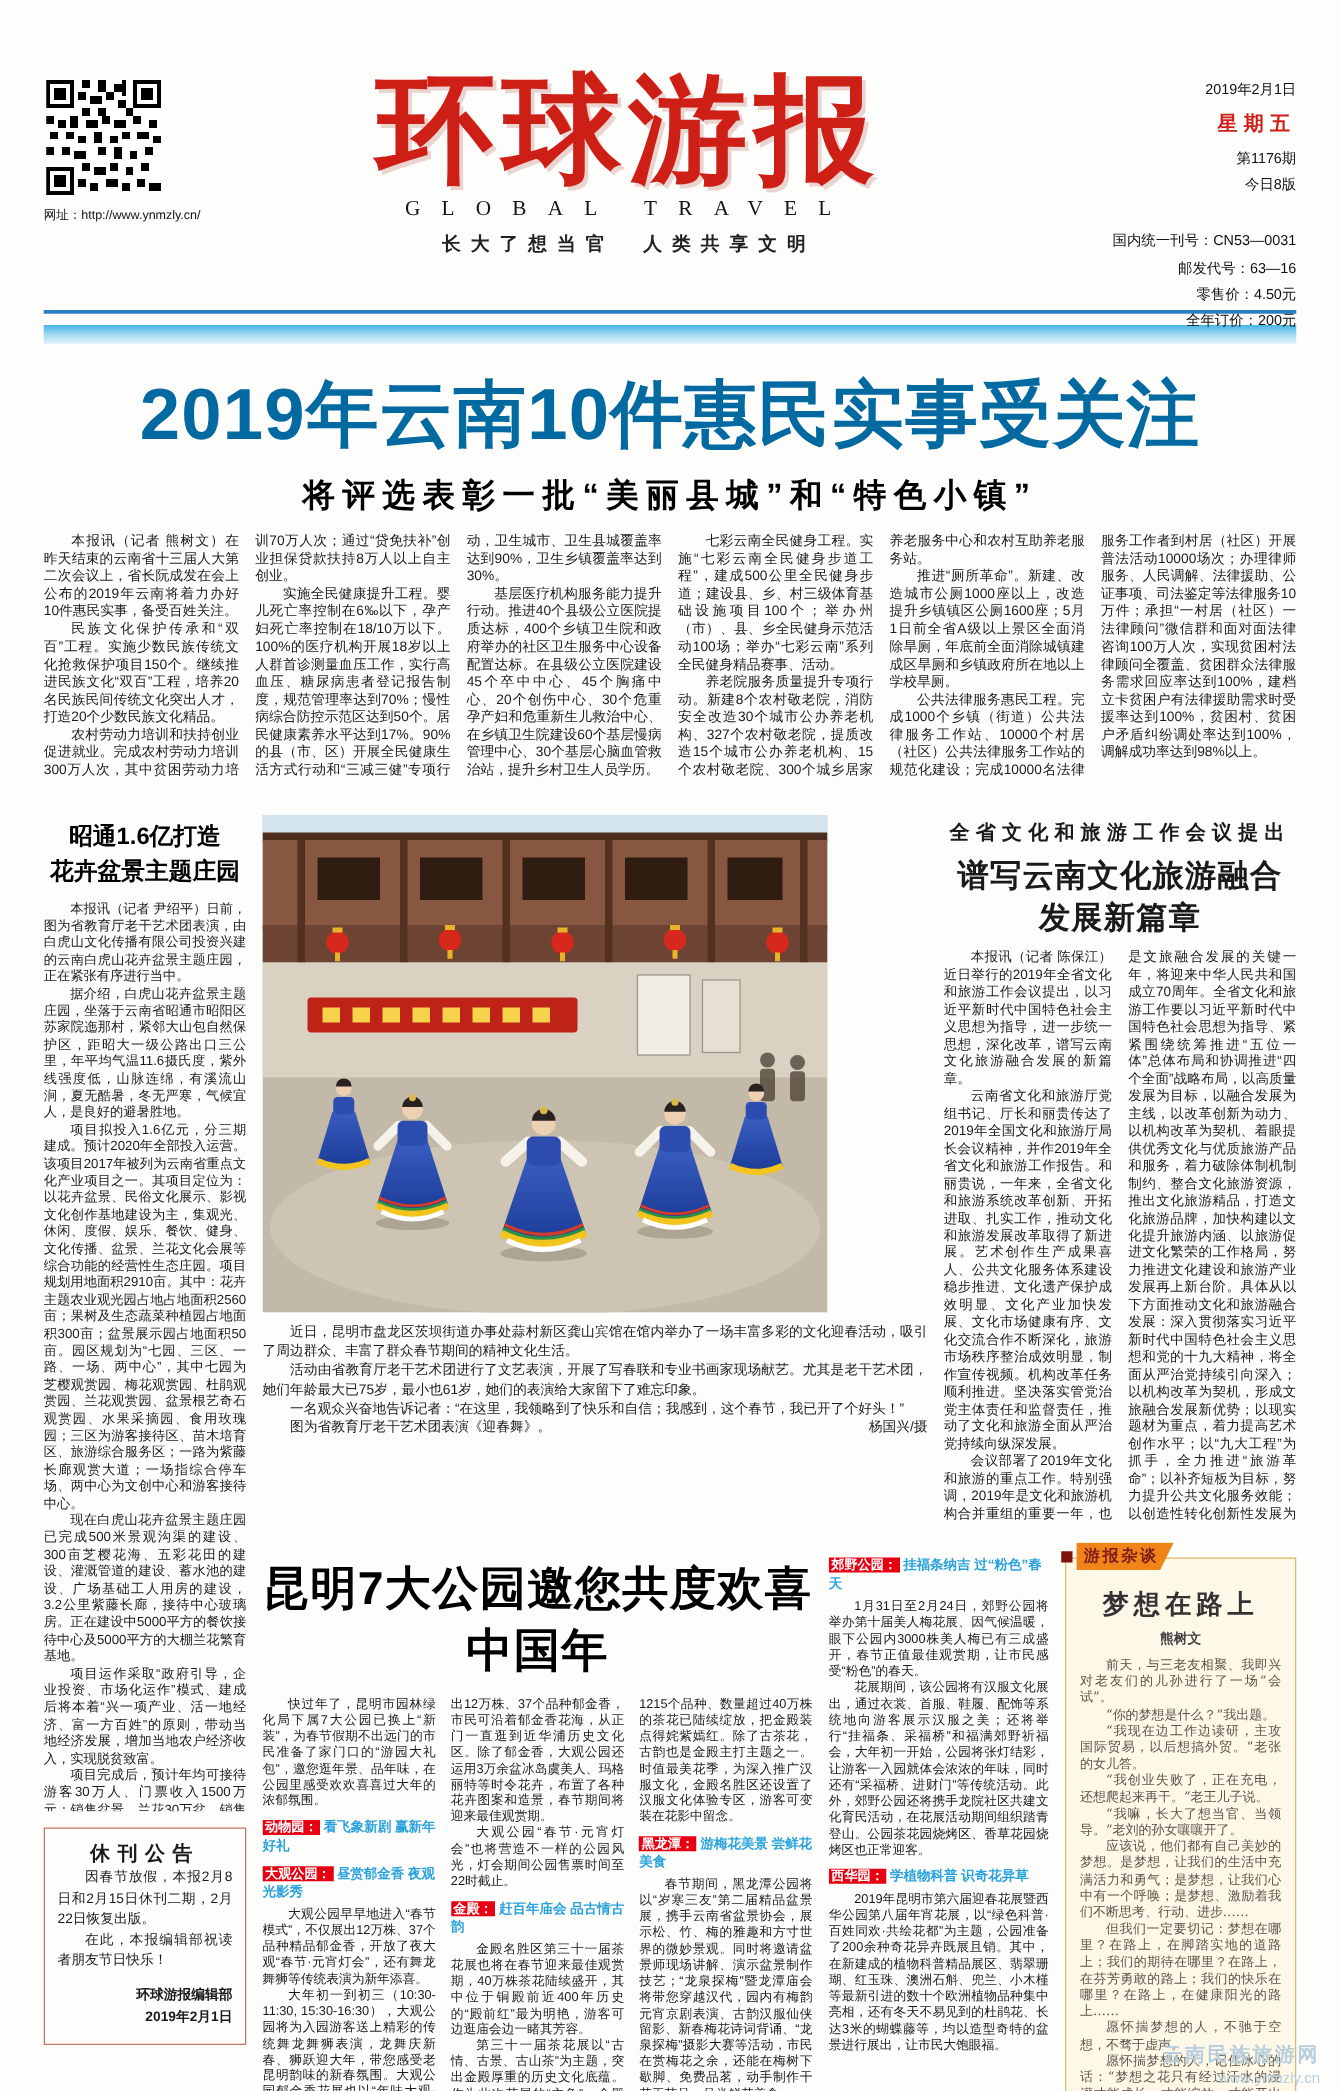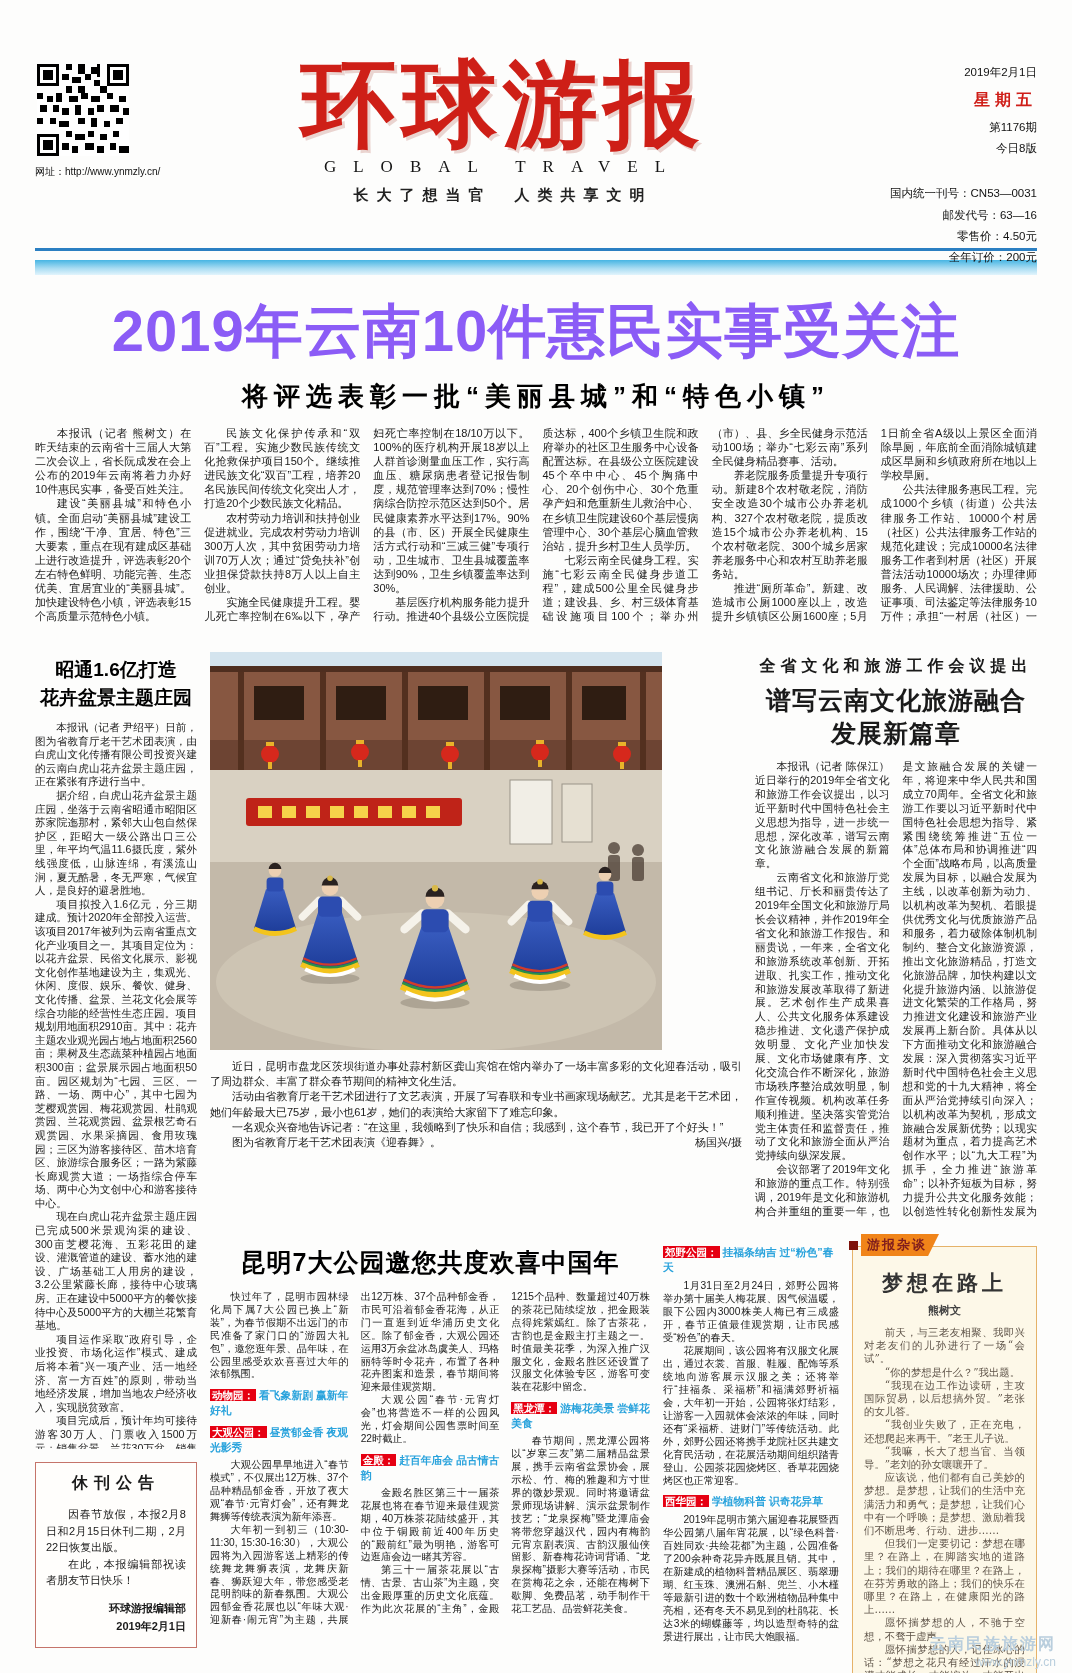--- a/index.html
+++ b/index.html
@@ -14,50 +14,50 @@
   .masthead{font-size:95px;line-height:1.02;font-weight:900;color:#ce1f17;letter-spacing:6px;
             font-family:"DejaVu Serif","Liberation Serif",serif;text-shadow:3px 3px 0 rgba(150,25,12,.18);}
   .masthead-en{font-size:17px;letter-spacing:17px;margin-top:4px;color:#151515;font-family:"Liberation Serif",serif;}
   .slogan{font-size:15px;letter-spacing:8px;margin-top:9px;color:#222;font-weight:bold;}
   .pubinfo{width:188px;flex:none;text-align:right;font-size:11.5px;line-height:1.85;padding-top:8px;color:#111;}
   .weekday{color:#cf1e18;font-weight:bold;font-size:16px;letter-spacing:5px;margin:2px 0;}
   .pub-gap{height:24px;}
   .rule-blue{height:3px;background:#2b7fc2;margin-top:2px;}
   .bar-gradient{height:15px;margin-top:9px;background:linear-gradient(180deg,#47b5e3 0%,#a8dcf2 55%,#e2f4fc 100%);}
   
-  .lead-headline{font-size:58px;text-align:center;font-weight:900;margin:18px 0 8px;letter-spacing:1px;color:#8b5cf6;}
+  .lead-headline{font-size:58px;text-align:center;font-weight:900;margin:18px 0 8px;letter-spacing:1px;color:#0369a1;}
   .lead-subhead{font-size:26px;text-align:center;font-weight:900;letter-spacing:6px;color:#000;}
   .para{margin:0;text-indent:2em;text-align:justify;}
   .lead-body{height:210px;column-count:6;column-gap:13px;font-size:11px;line-height:14.1px;overflow:hidden;margin-top:12px;}
   
   .main-row{display:flex;gap:13px;margin-top:16px;}
   .left-rail{width:162px;flex:none;}
   .zt-title{font-size:19px;font-weight:900;text-align:center;line-height:1.45;margin:4px 0 10px;color:#000;}
   .zt-body{font-size:10.6px;line-height:13.6px;height:728px;overflow:hidden;}
   .notice-box{border:1.5px solid #c5746a;margin-top:13px;padding:10px 10px 12px;background:#fffefc;}
-  .notice-title{text-align:center;font-weight:bold;font-size:16px;letter-spacing:6px;margin-bottom:12px;}
+  .notice-title{text-align:center;font-weight:bold;font-size:16px;letter-spacing:6px;margin-bottom:0;}
   .notice-body{font-size:11px;line-height:16.5px;}
   .notice-sign{text-align:right;font-size:11px;line-height:18px;font-weight:bold;}
   .sign-top{margin-top:10px;}
   .right-main{flex:1;min-width:0;}
   .mid-row{display:flex;gap:13px;}
   .photo-col{width:532px;flex:none;}
   .photo-svg{display:block;width:452px;height:398px;}
   .caption{margin-top:9px;font-size:11px;line-height:15.2px;}
   .caption-lastline{display:flex;justify-content:space-between;font-size:11px;line-height:15.2px;}
   .caption-lastline .lead-in{text-indent:2em;}
   .credit{white-space:nowrap;color:#222;}
   .culture{flex:1;min-width:0;}
   .culture-kicker{text-align:center;font-size:16px;font-weight:bold;letter-spacing:5px;margin-top:4px;}
   .culture-title{text-align:center;font-size:25px;font-weight:900;letter-spacing:1px;margin:7px 0 10px;}
   .culture-body{column-count:2;column-gap:13px;font-size:10.8px;line-height:13.9px;height:462px;overflow:hidden;}
   
   .bottom-row{display:flex;gap:13px;margin-top:12px;}
   .parks-main{width:440px;flex:none;}
-  .parks-headline{font-size:25px;font-weight:900;text-align:center;letter-spacing:1px;margin:12px 0 12px;color:#000;}
+  .parks-headline{font-size:37px;font-weight:900;text-align:center;letter-spacing:1px;margin:12px 0 12px;color:#000;}
   .parks-cols{column-count:3;column-gap:12px;font-size:10.2px;line-height:12.9px;height:390px;overflow:hidden;}
   .sec-head{margin:7px 0 4px;line-height:14px;text-indent:0;}
   .sec-label{background:#e60012;color:#fff;font-weight:bold;font-size:10.5px;padding:0 2px;margin-right:3px;}
   .sec-sub{color:#2aa3dc;font-weight:bold;font-size:10.8px;}
   .parks-col4{width:176px;flex:none;font-size:10.2px;line-height:13px;height:452px;overflow:hidden;padding-top:4px;}
   .essay-wrap{flex:1;min-width:0;position:relative;}
   .essay-tagrow{display:flex;align-items:center;gap:3px;position:absolute;top:0;left:-3px;z-index:2;}
   .tag-square{width:9px;height:9px;background:#7e120b;display:inline-block;}
   .essay-tag{background:#f08419;color:#7f1d1d;font-weight:bold;font-size:13px;letter-spacing:2px;
              padding:2px 12px 2px 6px;clip-path:polygon(0 0,100% 0,86% 100%,0 100%);}
@@ -160,21 +160,20 @@
       <div>全年订价：200元</div>
     </div>
   </div>
   <div class="rule-blue"></div>
   <div class="bar-gradient"></div>
 
   <h1 class="lead-headline">2019年云南10件惠民实事受关注</h1>
   <div class="lead-subhead">将评选表彰一批“美丽县城”和“特色小镇”</div>
   <div class="lead-body">
       <p class="para">本报讯（记者 熊树文）在昨天结束的云南省十三届人大第二次会议上，省长阮成发在会上公布的2019年云南将着力办好10件惠民实事，备受百姓关注。</p>
-      <p class="para">建设“美丽县城”和特色小镇。全面启动“美丽县城”建设工作，围绕“干净、宜居、特色”三大要素，重点在现有建成区基础上进行改造提升，评选表彰20个左右特色鲜明、功能完善、生态优美、宜居宜业的“美丽县城”。加快建设特色小镇，评选表彰15个高质量示范特色小镇。</p>
       <p class="para">民族文化保护传承和“双百”工程。实施少数民族传统文化抢救保护项目150个。继续推进民族文化“双百”工程，培养20名民族民间传统文化突出人才，打造20个少数民族文化精品。</p>
       <p class="para">农村劳动力培训和扶持创业促进就业。完成农村劳动力培训300万人次，其中贫困劳动力培训70万人次；通过“贷免扶补”创业担保贷款扶持8万人以上自主创业。</p>
       <p class="para">实施全民健康提升工程。婴儿死亡率控制在6‰以下，孕产妇死亡率控制在18/10万以下。100%的医疗机构开展18岁以上人群首诊测量血压工作，实行高血压、糖尿病患者登记报告制度，规范管理率达到70%；慢性病综合防控示范区达到50个。居民健康素养水平达到17%。90%的县（市、区）开展全民健康生活方式行动和“三减三健”专项行动，卫生城市、卫生县城覆盖率达到90%，卫生乡镇覆盖率达到30%。</p>
       <p class="para">基层医疗机构服务能力提升行动。推进40个县级公立医院提质达标，400个乡镇卫生院和政府举办的社区卫生服务中心设备配置达标。在县级公立医院建设45个卒中中心、45个胸痛中心、20个创伤中心、30个危重孕产妇和危重新生儿救治中心、在乡镇卫生院建设60个基层慢病管理中心、30个基层心脑血管救治站，提升乡村卫生人员学历。</p>
       <p class="para">七彩云南全民健身工程。实施“七彩云南全民健身步道工程”，建成500公里全民健身步道；建设县、乡、村三级体育基础设施项目100个；举办州（市）、县、乡全民健身示范活动100场；举办“七彩云南”系列全民健身精品赛事、活动。</p>
       <p class="para">养老院服务质量提升专项行动。新建8个农村敬老院，消防安全改造30个城市公办养老机构、327个农村敬老院，提质改造15个城市公办养老机构、15个农村敬老院、300个城乡居家养老服务中心和农村互助养老服务站。</p>
       <p class="para">推进“厕所革命”。新建、改造城市公厕1000座以上，改造提升乡镇镇区公厕1600座；5月1日前全省A级以上景区全面消除旱厕，年底前全面消除城镇建成区旱厕和乡镇政府所在地以上学校旱厕。</p>
       <p class="para">公共法律服务惠民工程。完成1000个乡镇（街道）公共法律服务工作站、10000个村居（社区）公共法律服务工作站的规范化建设；完成10000名法律服务工作者到村居（社区）开展普法活动10000场次；办理律师服务、人民调解、法律援助、公证事项、司法鉴定等法律服务10万件；承担“一村居（社区）一法律顾问”微信群和面对面法律咨询100万人次，实现贫困村法律顾问全覆盖、贫困群众法律服务需求回应率达到100%，建档立卡贫困户有法律援助需求时受援率达到100%，贫困村、贫困户矛盾纠纷调处率达到100%，调解成功率达到98%以上。</p>
     </div>
 

